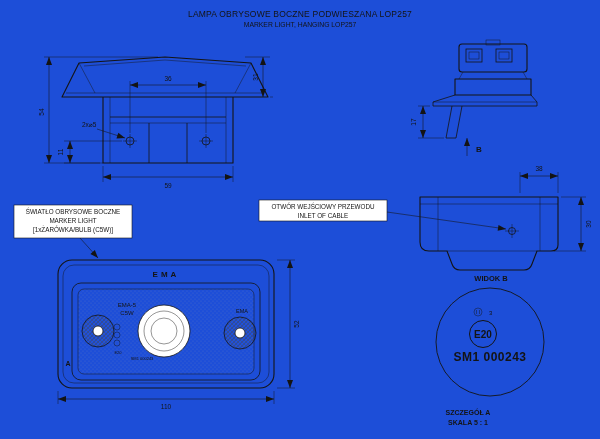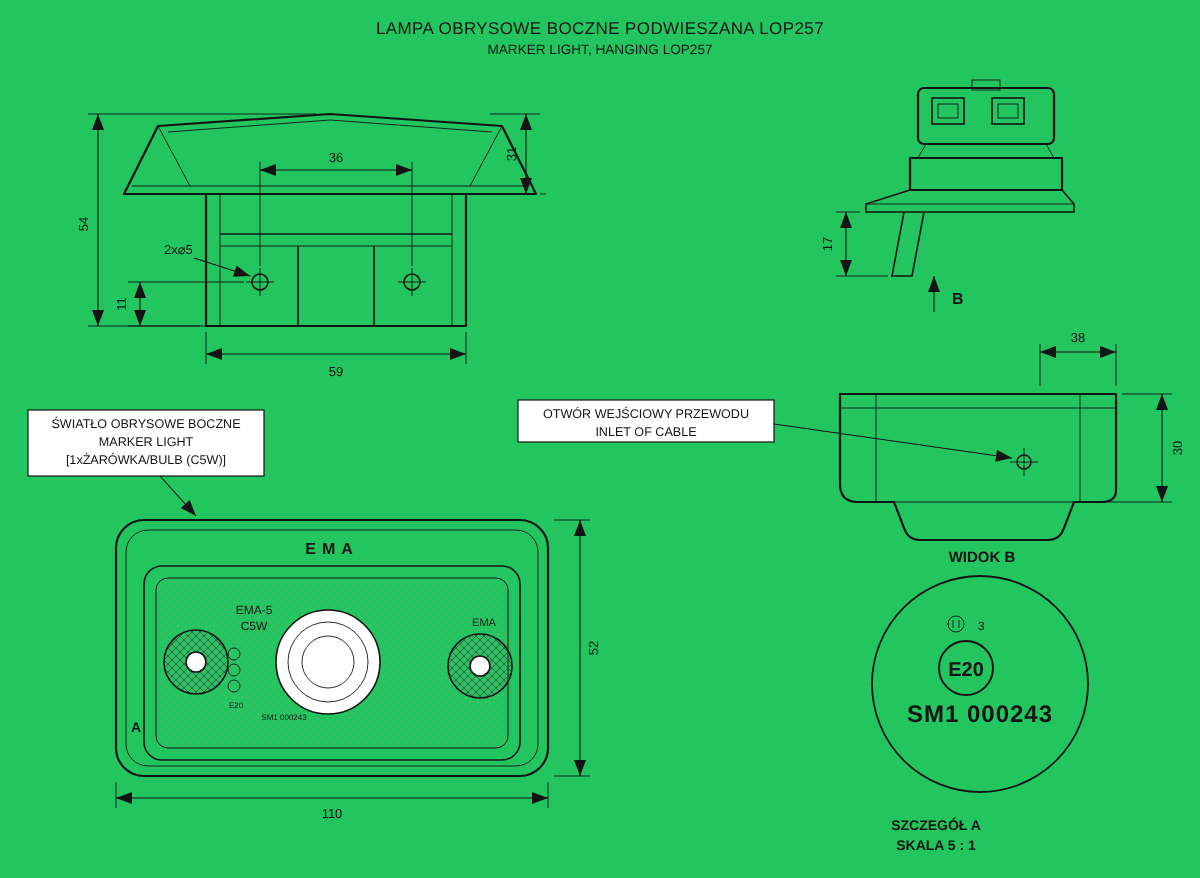--- a/index.html
+++ b/index.html
@@ -1,16 +1,16 @@
 <!DOCTYPE html>
 <html><head>
 <meta charset="utf-8">
 <style>
   html,body{margin:0;padding:0;background:#fff;}
-  .canvas{position:relative;width:600px;height:439px;background:#22c55e;overflow:hidden;font-family:"Liberation Sans","DejaVu Sans",sans-serif;}
+  .canvas{position:relative;width:600px;height:439px;background:#1d4ed8;overflow:hidden;font-family:"Liberation Sans","DejaVu Sans",sans-serif;}
   svg{display:block;}
   svg text{fill:#141414;font-family:"Liberation Sans","DejaVu Sans",sans-serif;}
   .ol{fill:none;stroke:#141414;stroke-width:1.1;stroke-linejoin:round;}
   .ol2{fill:none;stroke:#141414;stroke-width:0.9;}
   .md{fill:none;stroke:#141414;stroke-width:0.8;}
   .md2{fill:none;stroke:#141414;stroke-width:1;}
   .mdw{fill:#fff;stroke:#141414;stroke-width:0.8;}
   .tn{fill:none;stroke:#141414;stroke-width:0.45;}
   .dl{fill:none;stroke:#141414;stroke-width:0.55;}
   .box{fill:#fff;stroke:#141414;stroke-width:0.6;}

